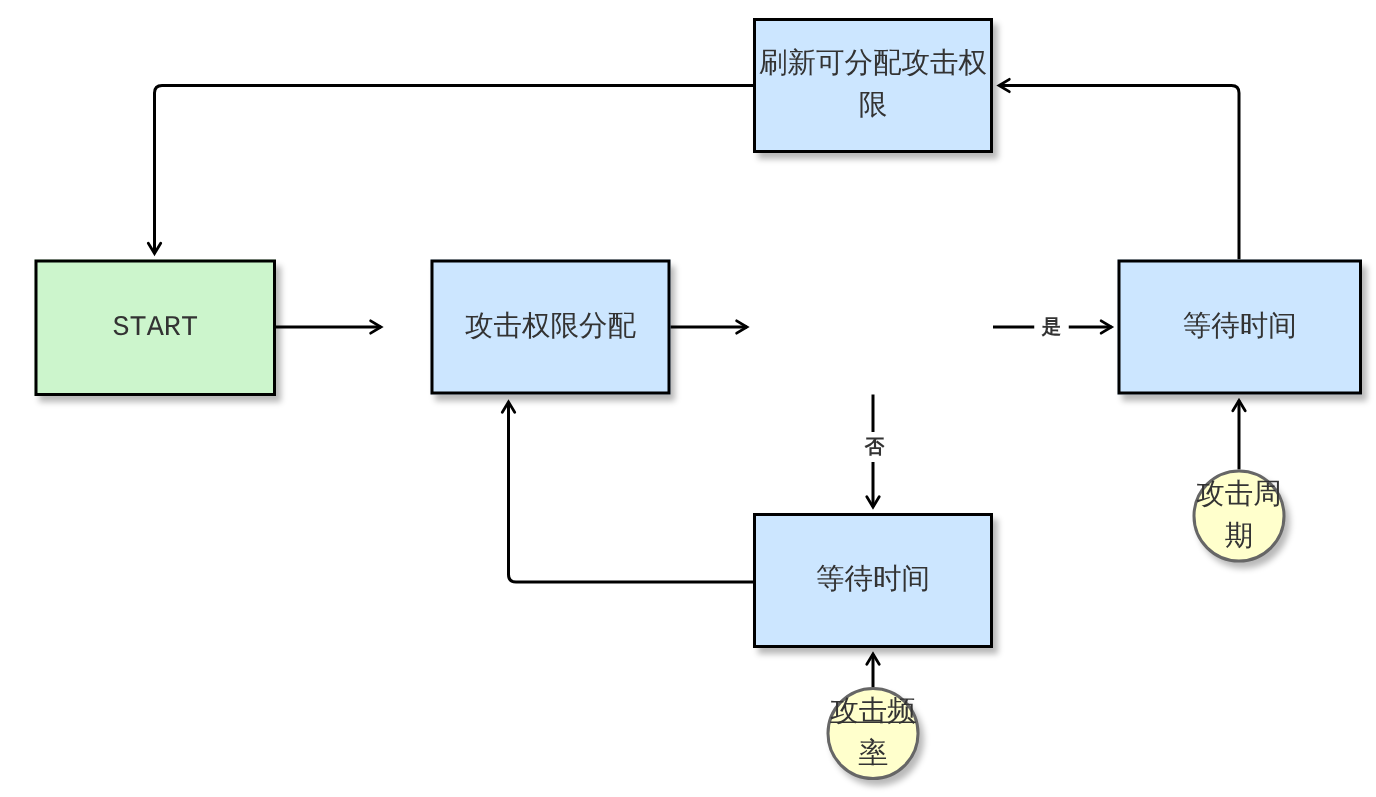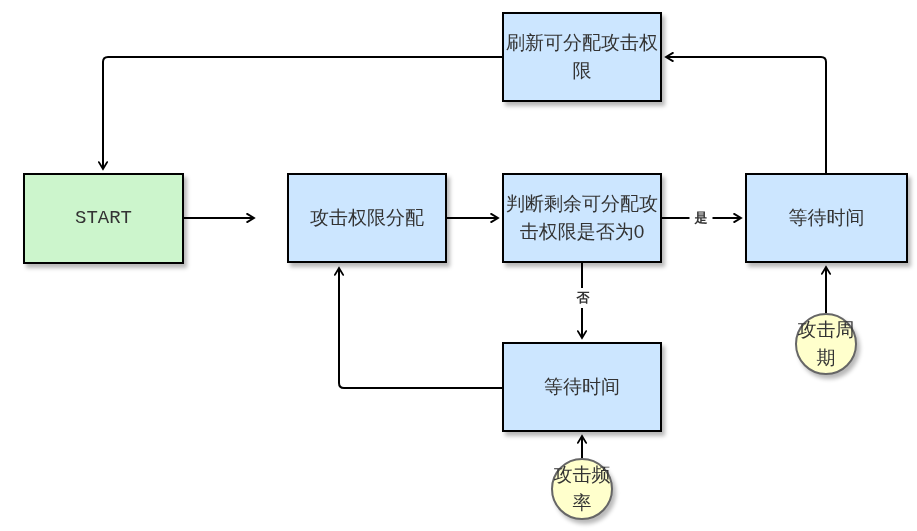--- a/index.html
+++ b/index.html
@@ -62,21 +62,21 @@
     padding: 1px 5px;
     white-space: nowrap;
   }
   
   #node-refresh      { left: 502px; top: 12px;  width: 160px; height: 90px; }
   #node-start        { left: 23px;  top: 173px; width: 161px; height: 91px; }
   #node-alloc        { left: 258px; top: 173px; width: 160px; height: 90px; margin-left: 29px; }
   #node-judge        { left: 502px; top: 173px; width: 160px; height: 90px; }
   #node-wait-right   { left: 745px; top: 173px; width: 163px; height: 90px; }
   #node-wait-bottom  { left: 502px; top: 342px; width: 160px; height: 90px; }
-  #node-freq-circle  { left: 551px; top: 458px; width: 62px;  height: 62px; }
+  #node-freq-circle  { left: 551px; top: 458px; width: 62px;  height: 62px; text-decoration: underline; }
   #node-cycle-circle { left: 795px; top: 313px; width: 62px;  height: 62px; }
   #edge-label-yes { left: 701px; top: 218px; }
   #edge-label-no  { left: 583px; top: 298px; }
 </style>
 </head>
 <body>
 
 <div class="canvas">
 
   <svg class="edges" width="917" height="531" viewBox="0 0 917 531" xmlns="http://www.w3.org/2000/svg">
@@ -103,23 +103,20 @@
   </div>
 
   <div class="node terminator" id="node-start">
     <span class="node-label">START</span>
   </div>
 
   <div class="node process" id="node-alloc">
     <span class="node-label">攻击权限分配</span>
   </div>
 
-  <div class="node process" id="node-judge">
-    <span class="node-label">判断剩余可分配攻击权限是否为0</span>
-  </div>
 
   <div class="node process" id="node-wait-right">
     <span class="node-label">等待时间</span>
   </div>
 
   <div class="node process" id="node-wait-bottom">
     <span class="node-label">等待时间</span>
   </div>
 
   <div class="node circle" id="node-freq-circle">

